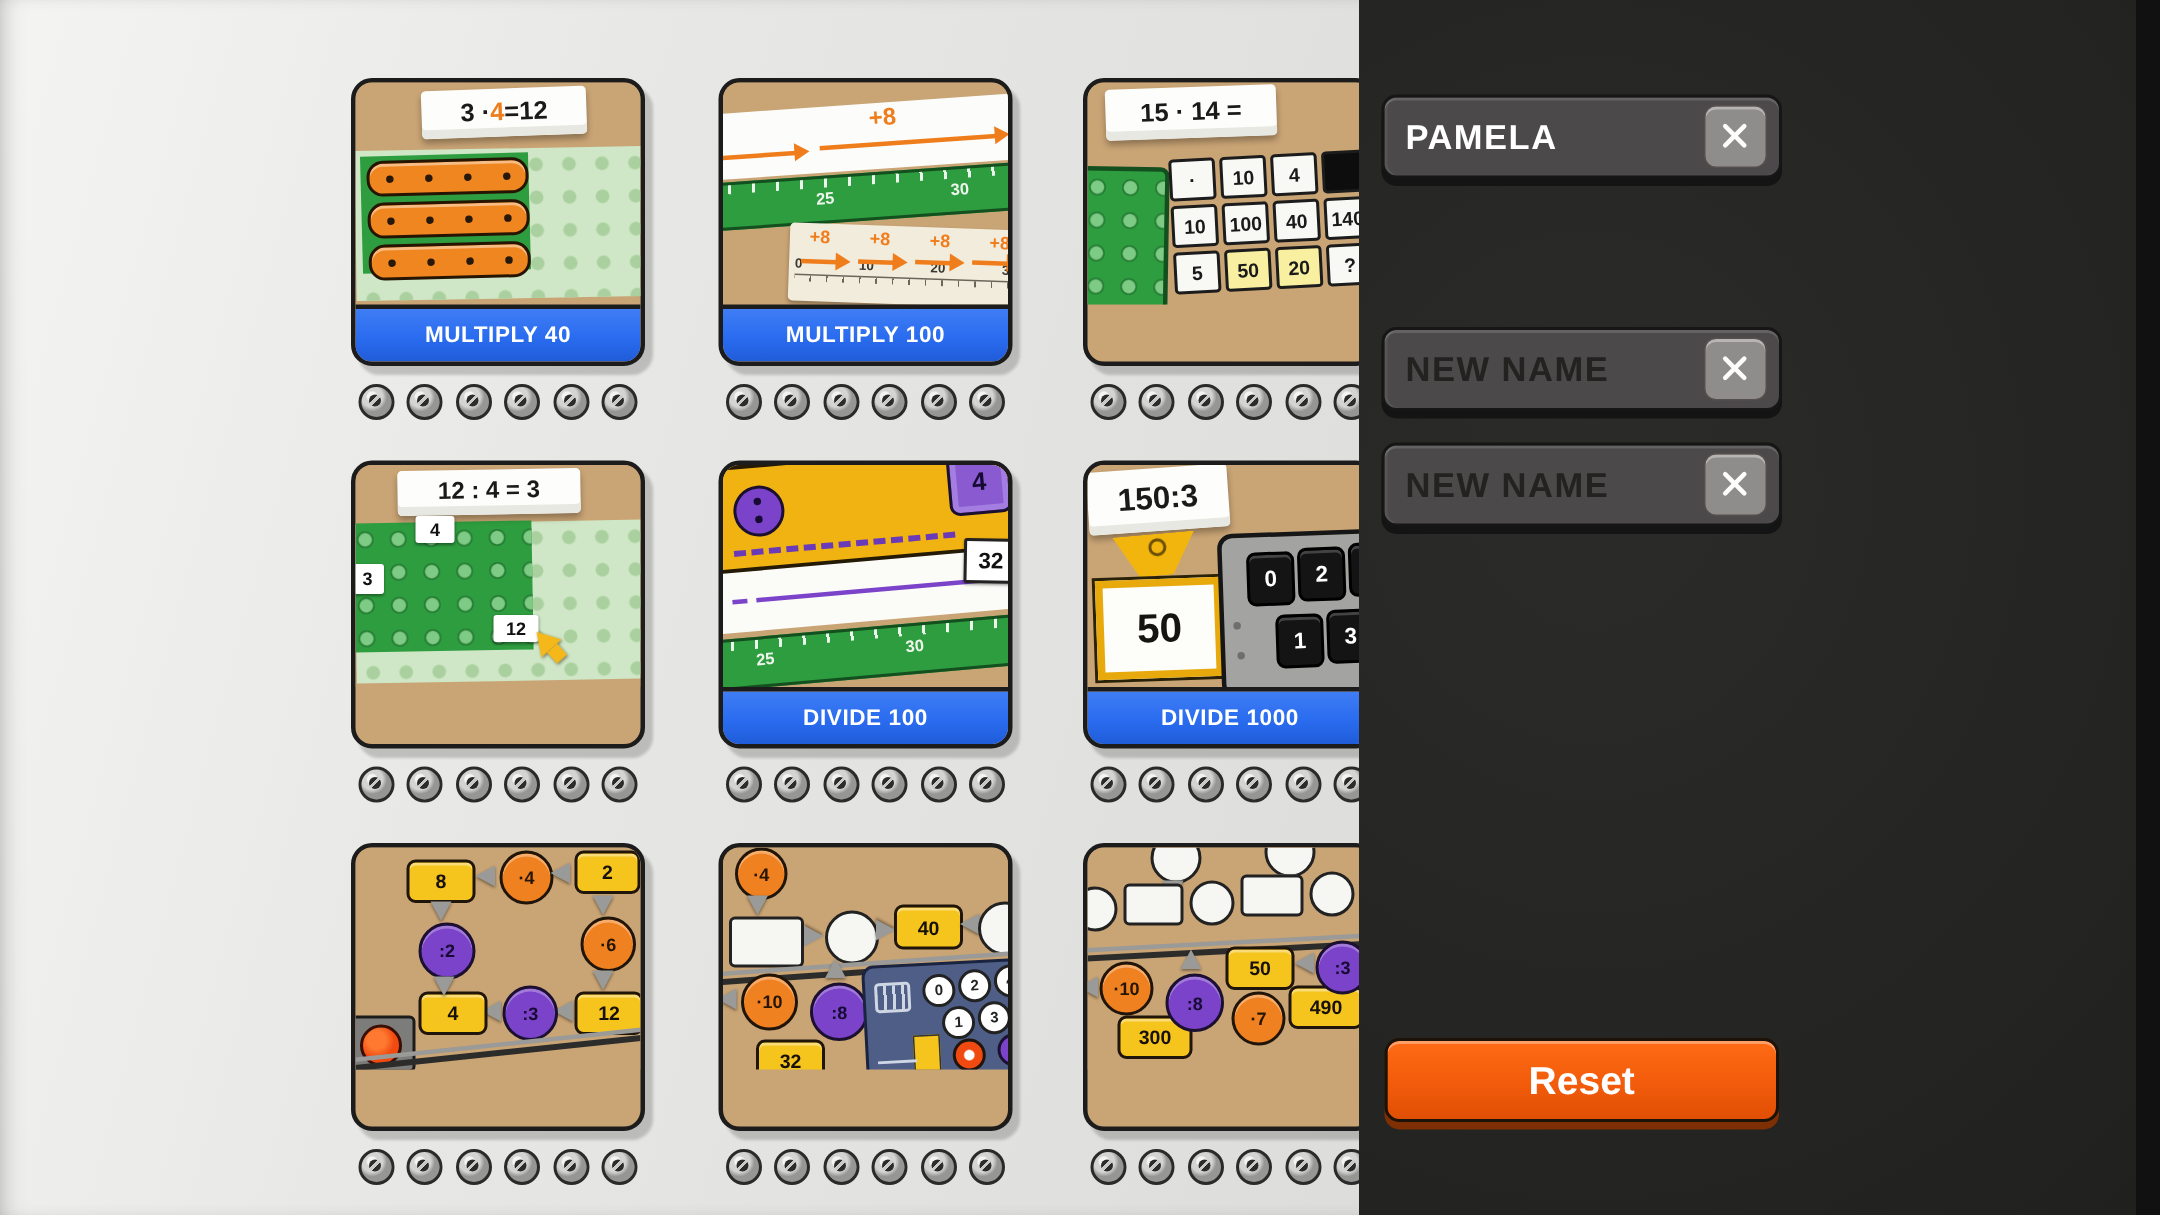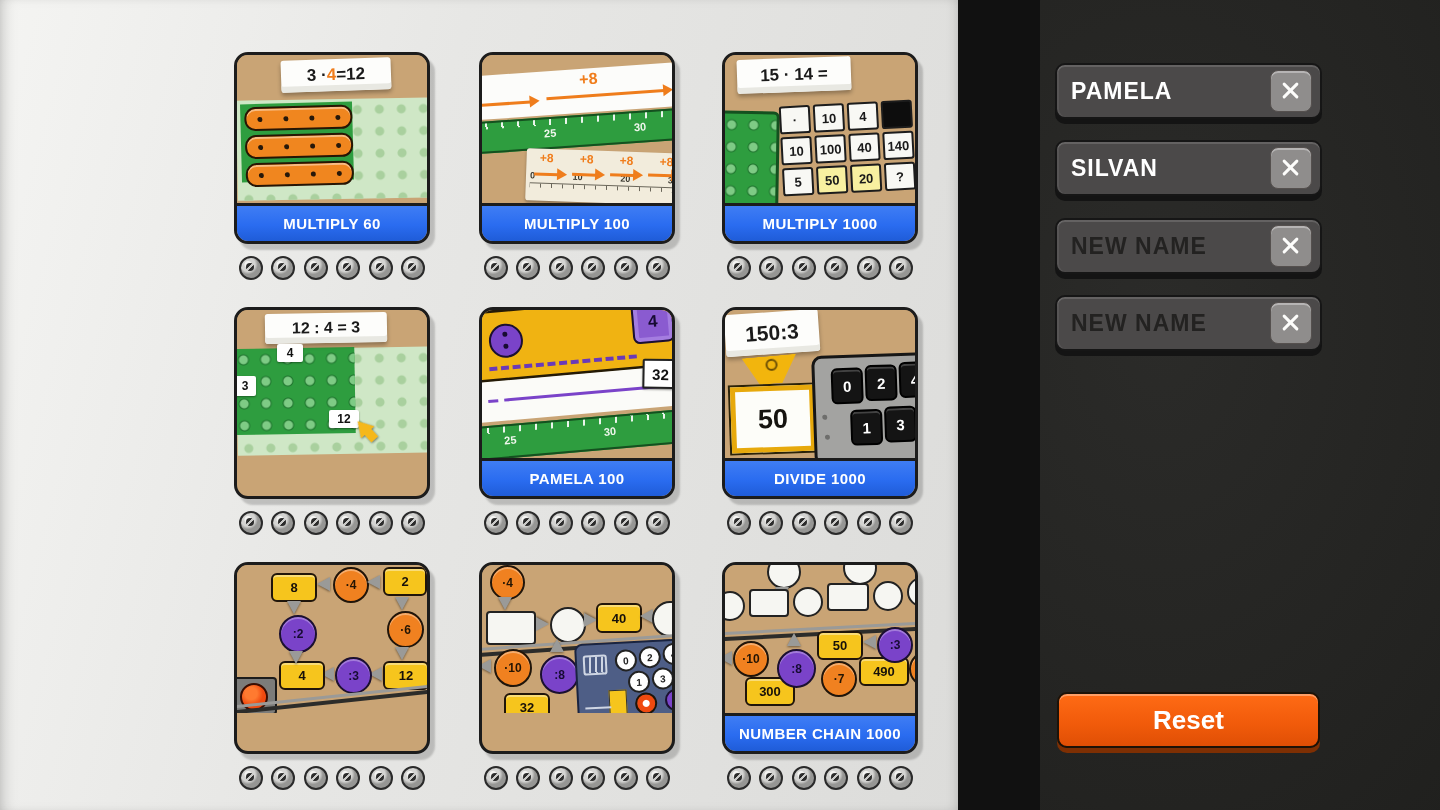--- a/index.html
+++ b/index.html
@@ -70,21 +70,21 @@
   .cell{background:#f8f8f4;border:2px solid #1c1c1c;border-radius:3px;color:#1a1a1a;
         font-weight:bold;font-size:13px;display:flex;align-items:center;justify-content:center;}
   .cell.yellow{background:#f8f0a0;}
   .cell.black{background:#0d0d0d;}
   .dkey{position:absolute;background:#141414;color:#fff;border-radius:6px;border:2px solid #000;
         font-weight:bold;font-size:15px;display:flex;align-items:center;justify-content:center;
         box-shadow:inset 0 2px 0 rgba(255,255,255,.2);}
   .wkey{position:absolute;background:#fff;border:2px solid #222;border-radius:50%;color:#222;
         font-weight:bold;font-size:10px;display:flex;align-items:center;justify-content:center;}
   
-  .sidebar{position:absolute;right:0;top:0;width:400px;height:810px;
+  .sidebar{position:absolute;right:16px;top:0;width:518px;height:810px;
         background:radial-gradient(140% 100% at 30% 40%,#2b2b29 0%,#232321 60%,#1d1d1b 100%);margin-left:12px;}
   .slot{position:absolute;left:15px;width:267px;height:56px;background:#4b4949;border-radius:10px;
         border:2px solid #161616;display:flex;align-items:center;padding:0 8px 0 14px;box-sizing:border-box;
         box-shadow:0 5px 0 #141414, inset 0 2px 0 rgba(255,255,255,.14), inset 2px 0 0 rgba(255,255,255,.07);}
   .slot-name{flex:1;color:#fff;font-weight:bold;font-size:23px;letter-spacing:1px;}
   .slot-name.placeholder{color:#232221;}
   .xbtn{width:40px;height:40px;background:#8f8d8c;border-radius:8px;border:1px solid #55504e;
         position:relative;box-shadow:inset 0 2px 0 rgba(255,255,255,.35);}
   .xbtn::before,.xbtn::after{content:"";position:absolute;left:9px;top:18px;width:21px;height:3px;
         background:#fdfdfb;border-radius:2px;}
@@ -128,21 +128,21 @@
                 <i></i>
                 <i></i>
               </div>
           </div>
           <div class="note" style="left:44px;top:4px;width:110px;height:32px;font-size:17px;transform:rotate(-2deg)">
             <span>3 · </span>
               <span class="accent">4</span>
               <span> =12</span>
           </div>
         </div>
-        <div class="bar">MULTIPLY 60</div>
+        <div class="bar">MULTIPLY 40</div>
       </div>
       <div class="screws">
         <span class="screw"></span>
           <span class="screw"></span>
           <span class="screw"></span>
           <span class="screw"></span>
           <span class="screw"></span>
           <span class="screw"></span>
       </div>
     </div>
@@ -205,21 +205,20 @@
             <span class="cell">10</span>
             <span class="cell">100</span>
             <span class="cell">40</span>
             <span class="cell">140</span>
             <span class="cell">5</span>
             <span class="cell yellow">50</span>
             <span class="cell yellow">20</span>
             <span class="cell">?</span>
           </div>
         </div>
-        <div class="bar">MULTIPLY 1000</div>
       </div>
       <div class="screws">
         <span class="screw"></span>
           <span class="screw"></span>
           <span class="screw"></span>
           <span class="screw"></span>
           <span class="screw"></span>
           <span class="screw"></span>
       </div>
     </div>
@@ -264,21 +263,21 @@
             <div style="position:absolute;left:14px;top:18px;width:10px;height:3px;background:#7a43c9"></div>
             <div style="position:absolute;left:30px;top:18px;right:8px;height:3px;background:#7a43c9"></div>
             <div class="tag" style="right:6px;top:-8px;width:32px;height:26px;font-size:15px;border:2px solid #222;transform:rotate(6deg)">32</div>
           </div>
           <div class="ruler" style="left:-8px;top:108px;width:212px;height:30px;transform:rotate(-5deg)">
             <i class="ticks"></i>
             <b style="left:30px">25</b>
             <b style="left:130px">30</b>
           </div>
         </div>
-        <div class="bar">PAMELA 100</div>
+        <div class="bar">DIVIDE 100</div>
       </div>
       <div class="screws">
         <span class="screw"></span>
           <span class="screw"></span>
           <span class="screw"></span>
           <span class="screw"></span>
           <span class="screw"></span>
           <span class="screw"></span>
       </div>
     </div>
@@ -410,42 +409,37 @@
           <div class="ybox" style="left:20px;top:112px;width:46px;height:25px">300</div>
           <span class="tri u" style="left:62px;top:68px"></span>
           <div class="pcirc" style="left:52px;top:84px;width:35px;height:35px">:8</div>
           <div class="ybox" style="left:92px;top:66px;width:42px;height:25px">50</div>
           <div class="ocirc" style="left:96px;top:96px;width:32px;height:32px">·7</div>
           <div class="ybox" style="left:134px;top:92px;width:46px;height:25px">490</div>
           <span class="tri l" style="left:138px;top:70px"></span>
           <div class="pcirc" style="left:152px;top:62px;width:32px;height:32px">:3</div>
           <div class="ocirc" style="left:184px;top:86px;width:32px;height:32px">·12</div>
         </div>
-        <div class="bar">NUMBER CHAIN 1000</div>
       </div>
       <div class="screws">
         <span class="screw"></span>
           <span class="screw"></span>
           <span class="screw"></span>
           <span class="screw"></span>
           <span class="screw"></span>
           <span class="screw"></span>
       </div>
     </div>
   </div>
 
   <div class="sidebar">
     <div class="slot" style="top:63px">
       <span class="slot-name">PAMELA</span>
       <span class="xbtn"></span>
     </div>
-    <div class="slot" style="top:140px">
-      <span class="slot-name">SILVAN</span>
-      <span class="xbtn"></span>
-    </div>
     <div class="slot" style="top:218px">
       <span class="slot-name placeholder">NEW NAME</span>
       <span class="xbtn"></span>
     </div>
     <div class="slot" style="top:295px">
       <span class="slot-name placeholder">NEW NAME</span>
       <span class="xbtn"></span>
     </div>
     <div class="reset">
       <span>Reset</span>

